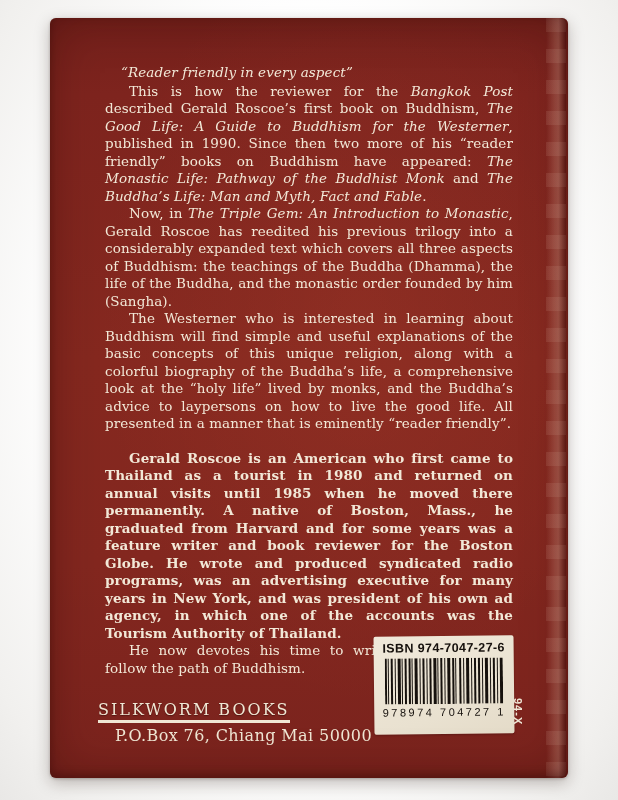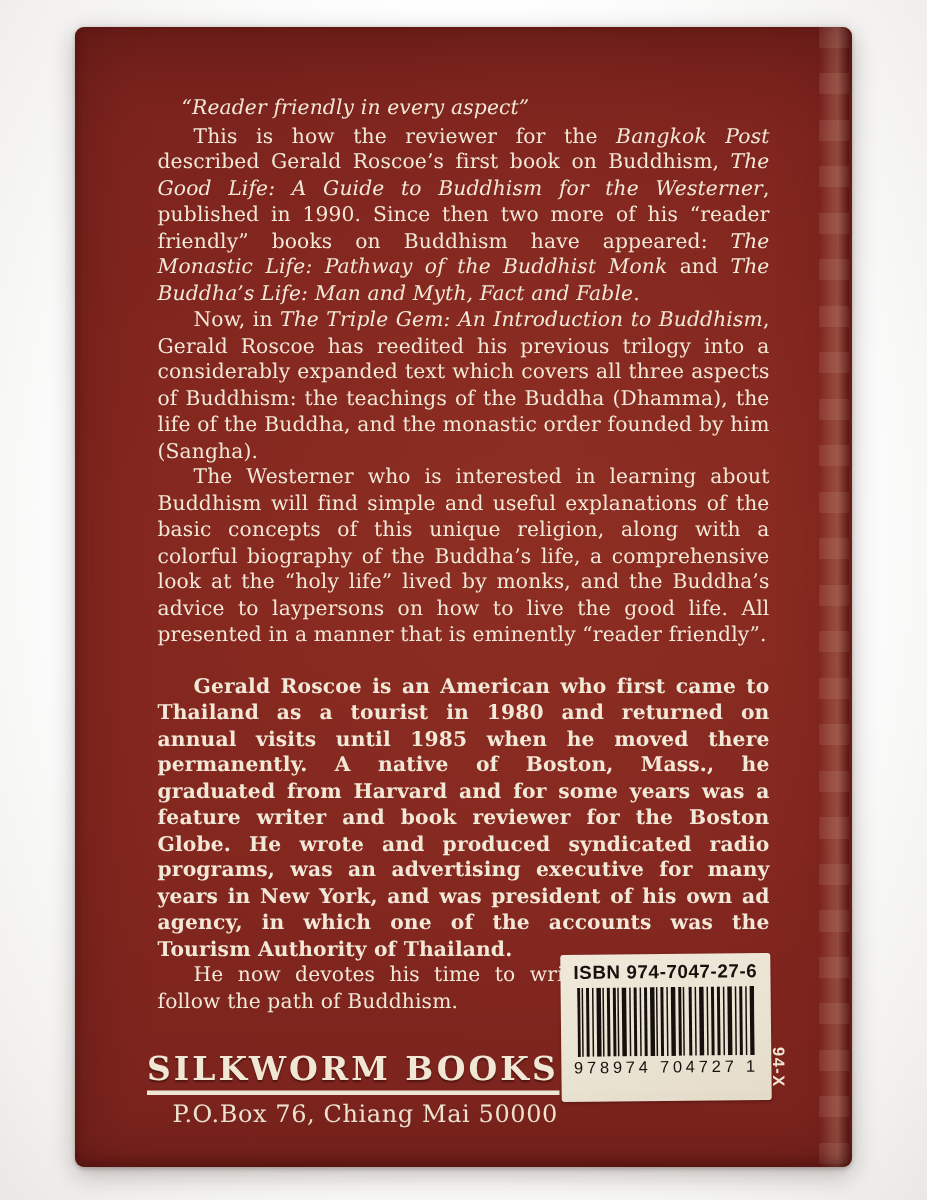--- a/index.html
+++ b/index.html
@@ -32,21 +32,21 @@
     position:absolute;left:55px;top:46px;width:408px;
     color:#f2e8d7;font-size:13.5px;line-height:17.5px;text-align:justify;
     letter-spacing:0.1px;
   }
   .quote{margin:0 0 1px 16px;font-style:italic;text-align:left;}
   .para{margin:0;text-indent:24px;}
   .para .it{font-style:italic;}
   .para.gap{margin-top:17px;font-weight:bold;}
   .publisher{position:absolute;left:48px;top:682px;color:#f0e7d4;}
   .pub-name{
-    font-weight:bold;font-size:22px;letter-spacing:2px;
+    font-weight:normal;font-size:16px;letter-spacing:2px;
     border-bottom:3px solid #f0e7d4;padding-bottom:1px;display:inline-block;
     text-shadow:0 1px 1px rgba(40,5,5,0.5);
   }
   .pub-addr{font-size:16px;letter-spacing:0.4px;margin:3px 0 0 17px;}
   .isbn-label{
     position:absolute;left:324px;top:618px;width:140px;height:98px;
     background:linear-gradient(160deg,#f0e9da 0%, #e9e1d0 70%, #e4dbc8 100%);
     border-radius:2px;transform:rotate(-0.6deg);
     box-shadow:0 1px 2px rgba(40,10,8,0.35);
     text-align:center;color:#16110d;
@@ -72,21 +72,21 @@
 </head>
 <body>
 
 <div class="photo">
   <div class="book">
     <div class="fore-edge"></div>
 
     <div class="blurb">
       <p class="quote">“Reader friendly in every aspect”</p>
       <p class="para"><span>This is how the reviewer for the </span><span class="it">Bangkok Post</span><span> described Gerald Roscoe’s first book on Buddhism, </span><span class="it">The Good Life: A Guide to Buddhism for the Westerner</span><span>, published in 1990. Since then two more of his “reader friendly” books on Buddhism have appeared: </span><span class="it">The Monastic Life: Pathway of the Buddhist Monk</span><span> and </span><span class="it">The Buddha’s Life: Man and Myth, Fact and Fable</span><span>.</span></p>
-      <p class="para"><span>Now, in </span><span class="it">The Triple Gem: An Introduction to Buddhism</span><span>, Gerald Roscoe has reedited his previous trilogy into a considerably expanded text which covers all three aspects of Buddhism: the teachings of the Buddha (Dhamma), the life of the Buddha, and the monastic order founded by him (Sangha).</span></p>
+      <p class="para"><span>Now, in </span><span class="it">The Triple Gem: An Introduction to Monastic</span><span>, Gerald Roscoe has reedited his previous trilogy into a considerably expanded text which covers all three aspects of Buddhism: the teachings of the Buddha (Dhamma), the life of the Buddha, and the monastic order founded by him (Sangha).</span></p>
       <p class="para"><span>The Westerner who is interested in learning about Buddhism will find simple and useful explanations of the basic concepts of this unique religion, along with a colorful biography of the Buddha’s life, a comprehensive look at the “holy life” lived by monks, and the Buddha’s advice to laypersons on how to live the good life. All presented in a manner that is eminently “reader friendly”.</span></p>
       <p class="para gap"><span>Gerald Roscoe is an American who first came to Thailand as a tourist in 1980 and returned on annual visits until 1985 when he moved there permanently. A native of Boston, Mass., he graduated from Harvard and for some years was a feature writer and book reviewer for the Boston Globe. He wrote and produced syndicated radio programs, was an advertising executive for many years in New York, and was president of his own ad agency, in which one of the accounts was the Tourism Authority of Thailand.</span></p>
       <p class="para"><span>He now devotes his time to writing and trying to follow the path of Buddhism.</span></p>
     </div>
 
     <div class="publisher">
       <div class="pub-name">SILKWORM BOOKS</div>
       <div class="pub-addr">P.O.Box 76, Chiang Mai 50000</div>
     </div>
 

